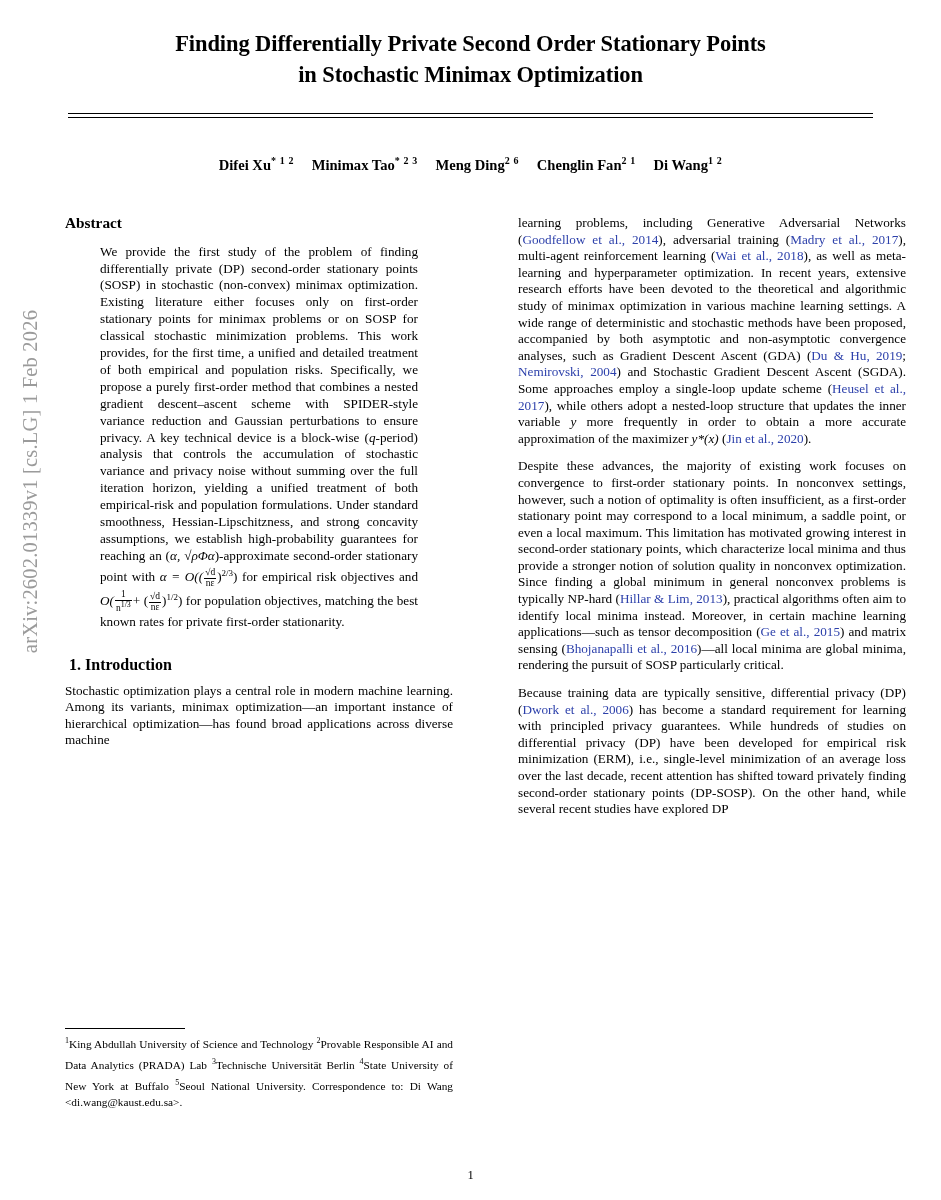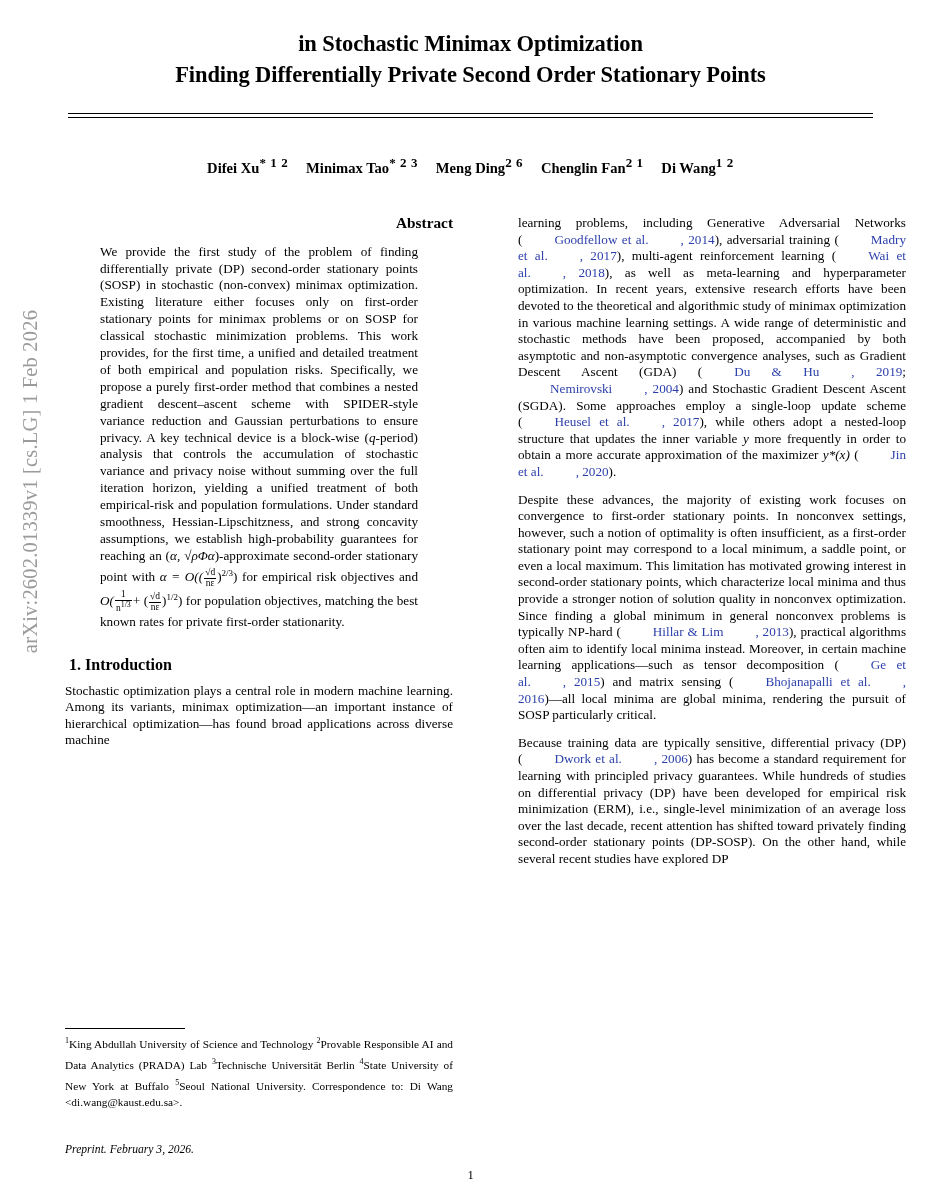--- a/index.html
+++ b/index.html
@@ -62,61 +62,61 @@
   .authors {
     position: absolute;
     left: 68px;
     top: 155px;
     width: 805px;
     text-align: center;
     font-size: 14.6px;
     font-weight: bold;
   }
   .authors .sup {
-    font-size: 13px;
+    font-size: 10px;
     font-weight: bold;
     vertical-align: super;
     letter-spacing: 0.6px;
   }
   .author-sep { display: inline-block; width: 14px; }
   
   .col {
     position: absolute;
     top: 215px;
     width: 388px;
     font-size: 13.2px;
     line-height: 16.6px;
     text-align: justify;
     text-justify: inter-word;
     hyphens: auto;
   }
   .col-left { left: 65px; }
   .col-right { left: 518px; }
   .abstract-head {
-    text-align: right;
+    text-align: left;
     font-size: 15.3px;
     font-weight: bold;
     margin: 0 0 12px 0;
   }
   .abs-body {
     padding: 0 35px;
     text-align: justify;
     font-size: 13.2px;
     line-height: 16.9px;
   }
   .section-head {
     font-size: 16px;
     font-weight: bold;
     margin: 26px 0 9px 4px;
     text-align: left;
   }
   p.para {
     margin: 0 0 11px 0;
   }
-  .cite { color: #2b3faa; margin-left: 32px; }
+  .cite { color: #2b3faa; }
   .math { font-family: "Liberation Serif", serif; font-style: italic; }
   sup.sp { font-size: 9px; }
   .frac {
     display: inline-block;
     vertical-align: middle;
     text-align: center;
     font-size: 9.5px;
     line-height: 1.05;
     margin: 0 1px;
   }
@@ -159,22 +159,22 @@
   }
 </style>
 </head>
 <body>
 
 <div class="page">
 
   <div class="arxiv-stamp">arXiv:2602.01339v1  [cs.LG]  1 Feb 2026</div>
 
   <div class="title-area">
+    <div class="title-line">Finding Differentially Private Second Order Stationary Points</div>
     <div class="title-line">in Stochastic Minimax Optimization</div>
-    <div class="title-line">Finding Differentially Private Second Order Stationary Points</div>
   </div>
 
   <div class="rule rule-top"></div>
   <div class="rule rule-bottom"></div>
 
   <div class="authors">
     <span>Difei Xu</span><span class="sup">* 1 2</span><span class="author-sep"></span>
     <span>Minimax Tao</span><span class="sup">* 2 3</span><span class="author-sep"></span>
     <span>Meng Ding</span><span class="sup">2 6</span><span class="author-sep"></span>
     <span>Chenglin Fan</span><span class="sup">2 1</span><span class="author-sep"></span>
@@ -201,15 +201,14 @@
 
   <div class="footnote-rule"></div>
   <div class="footnotes">
     <sup>1</sup><span>King Abdullah University of Science and Technology</span>
     <sup>2</sup><span>Provable Responsible AI and Data Analytics (PRADA) Lab</span>
     <sup>3</sup><span>Technische Universität Berlin</span>
     <sup>4</sup><span>State University of New York at Buffalo</span>
     <sup>5</sup><span>Seoul National University. Correspondence to: Di Wang &lt;di.wang@kaust.edu.sa&gt;.</span>
   </div>
 
-  <div class="preprint">Preprint. February 3, 2026.</div>
   <div class="pagenum">1</div>
 </div>
 
 </body></html>

